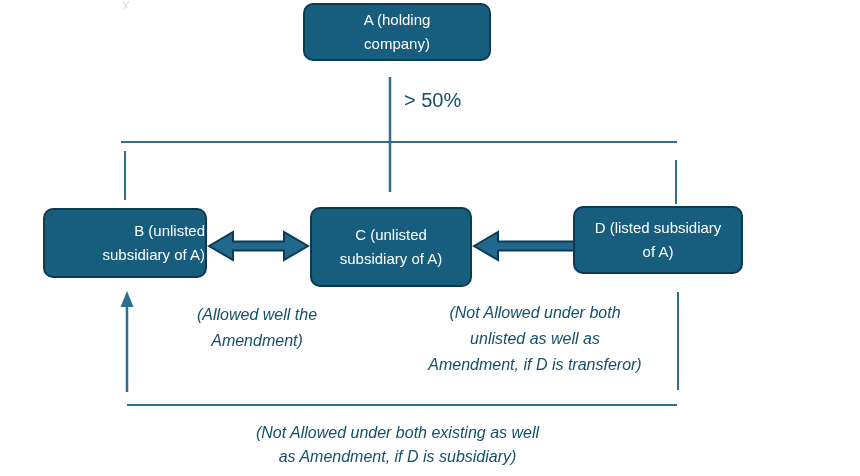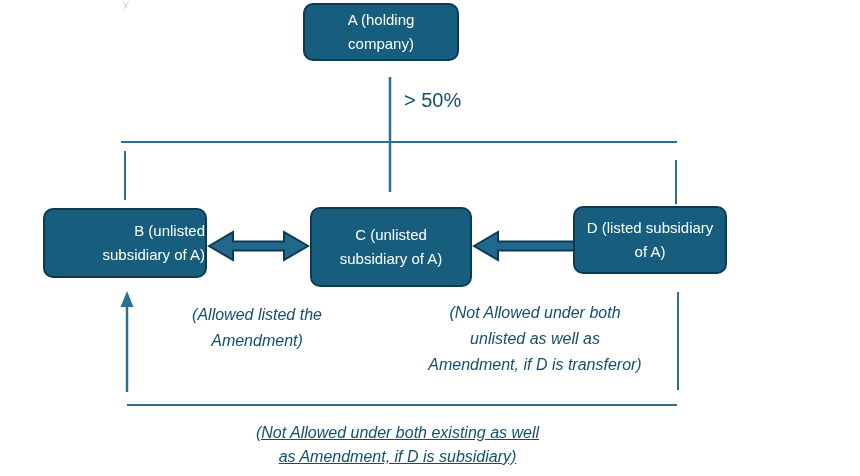--- a/index.html
+++ b/index.html
@@ -16,35 +16,35 @@
   .artifact{stroke:#9aa4a8;stroke-width:1;opacity:.45;fill:none;}
   .node{
     position:absolute;box-sizing:border-box;
     background:var(--node-fill,#175E7E);
     border:2px solid var(--node-border,#0D3A52);
     border-radius:10px;
     color:var(--node-text,#ffffff);
     display:flex;flex-direction:column;align-items:center;justify-content:center;
     font-size:15px;line-height:1.6;text-align:center;
   }
-  .node-a{left:303px;top:3px;width:156px;height:58px;}
+  .node-a{left:303px;top:3px;width:188px;height:58px;}
   .node-b{left:43px;top:208px;width:164px;height:70px;align-items:flex-end;}
   .node-c{left:310px;top:207px;width:162px;height:80px;}
-  .node-d{left:573px;top:206px;width:154px;height:68px;}
+  .node-d{left:573px;top:206px;width:170px;height:68px;}
   .ownership-label{
     position:absolute;left:404px;top:89px;
     color:var(--annotation-text,#14506B);font-size:20px;text-align:right;
   }
   .annotation{
     position:absolute;color:var(--annotation-text,#14506B);
     font-style:italic;font-size:16px;line-height:26px;text-align:center;
   }
   .ann-b-c{left:167px;top:302px;width:180px;}
   .ann-d-c{left:403px;top:300px;width:264px;}
-  .ann-d-b{left:225px;top:421px;width:345px;line-height:24px;text-decoration:underline;}
+  .ann-d-b{left:225px;top:421px;width:345px;line-height:24px;}
 </style>
 </head>
 <body>
 
 <div class="canvas">
 
   <svg class="connectors" viewBox="0 0 860 476">
 
     <path class="artifact" d="M123,1 L127,8 M129,1 L124,9"></path>
 
@@ -81,21 +81,21 @@
     <span>subsidiary of A)</span>
   </div>
   <div class="node node-d">
     <span>D (listed subsidiary</span>
     <span>of A)</span>
   </div>
 
   <div class="ownership-label">&gt; 50%</div>
 
   <div class="annotation ann-b-c">
-    <div>(Allowed listed the</div>
+    <div>(Allowed well the</div>
     <div>Amendment)</div>
   </div>
 
   <div class="annotation ann-d-c">
     <div>(Not Allowed under both</div>
     <div>unlisted as well as</div>
     <div>Amendment, if D is transferor)</div>
   </div>
 
   <div class="annotation ann-d-b">

